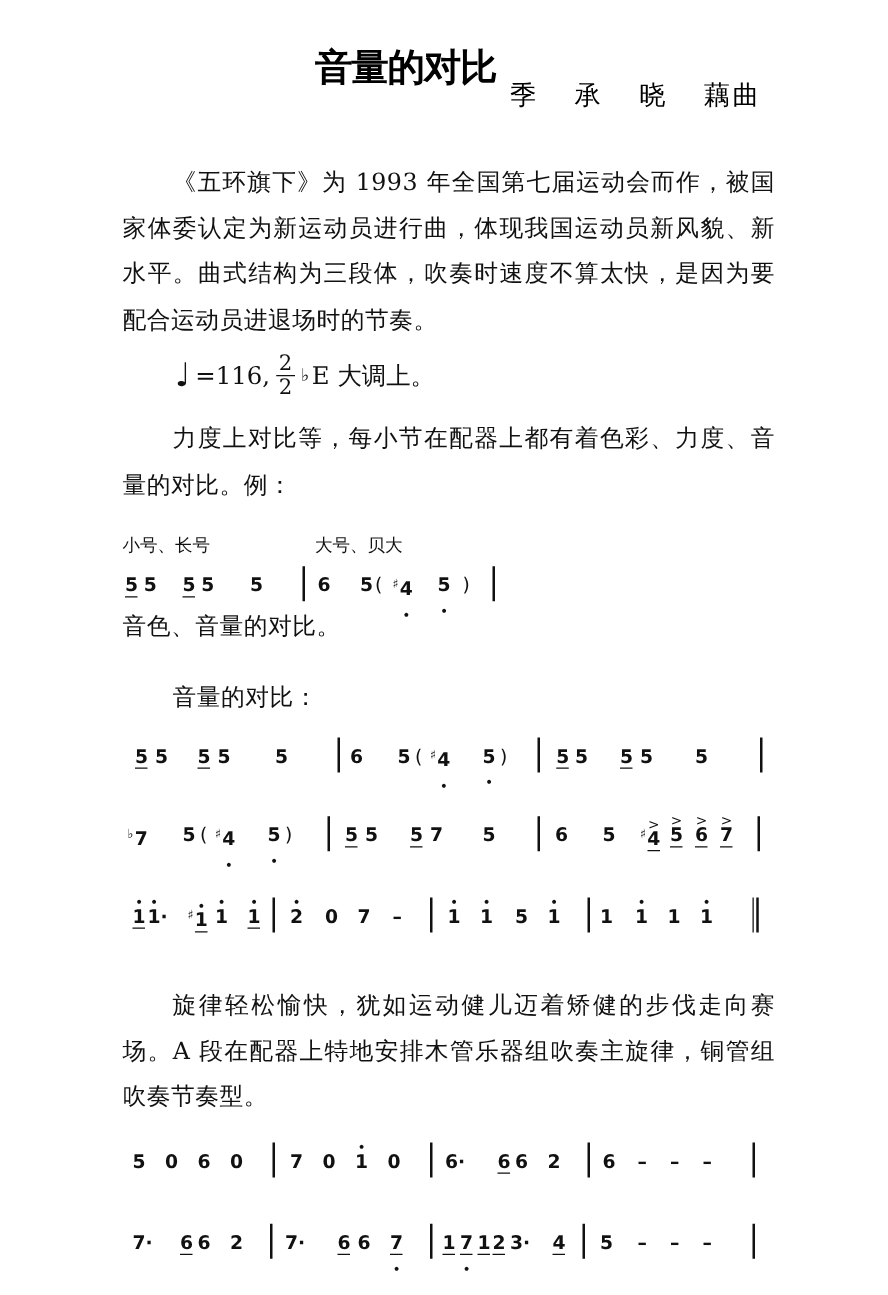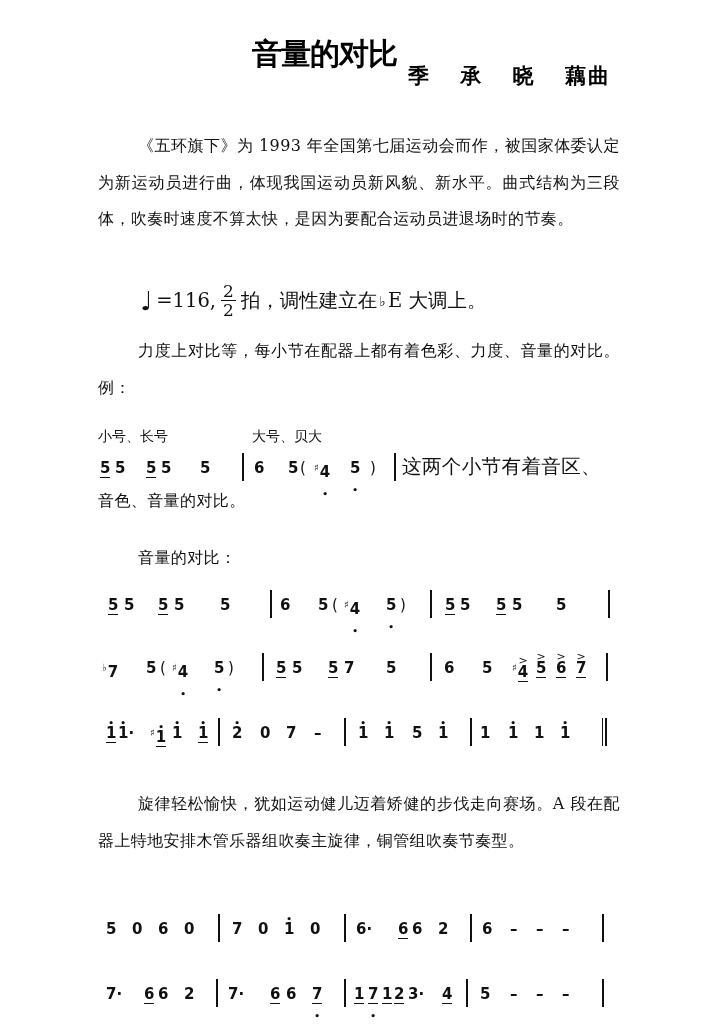--- a/index.html
+++ b/index.html
@@ -8,26 +8,26 @@
     color: #111111;
     font-family: "DejaVu Serif", "Liberation Serif", serif;
   }
   .title {
     position: absolute; left: 252px; top: 34px;
     font-family: "DejaVu Sans", sans-serif; font-weight: bold;
     font-size: 30px; letter-spacing: -1px; color: #000;
   }
   .composer {
     position: absolute; left: 408px; top: 62px;
-    font-family: "DejaVu Sans", sans-serif; font-weight: bold;
+    font-family: "DejaVu Sans", sans-serif; font-weight: normal;
     font-size: 21px; color: #000; word-spacing: 20px; letter-spacing: 2px;
   }
   .para {
     position: absolute; left: 98px; width: 522px;
-    font-size: 16px; line-height: 36.5px; letter-spacing: 0.4px;
+    font-size: 19px; line-height: 36.5px; letter-spacing: 0.4px;
     text-align: justify; margin: 0;
   }
   .indent { text-indent: 40px; }
   .tempo {
     position: absolute; left: 140px; top: 282px;
     font-size: 19.5px; display: flex; align-items: center; gap: 2px;
   }
   .note-glyph { font-size: 26px; line-height: 1; margin-right: 2px; }
   .frac { display: inline-flex; flex-direction: column; align-items: center; font-size: 17px; line-height: 18px; margin: 0 3px; }
   .frac .num { border-bottom: 1px solid #111; padding: 0 2px; }
@@ -63,21 +63,20 @@
 
 <p class="para indent" style="top:128px;">《五环旗下》为 1993 年全国第七届运动会而作，被国家体委认定为新运动员进行曲，体现我国运动员新风貌、新水平。曲式结构为三段体，吹奏时速度不算太快，是因为要配合运动员进退场时的节奏。</p>
 
 <div class="tempo">
   <span class="note-glyph">♩</span>
   <span>=116,</span>
   <span class="frac">
     <span class="num">2</span>
     <span>2</span>
   </span>
-  <span>拍，调性建立在</span>
   <span class="flat">♭</span>
   <span>E 大调上。</span>
 </div>
 
 <p class="para indent" style="top:333px;">力度上对比等，每小节在配器上都有着色彩、力度、音量的对比。例：</p>
 
 <div class="inst" style="left:98px;">小号、长号</div>
 <div class="inst" style="left:252px;">大号、贝大</div>
 
 <div class="score-line" style="top:457px;">
@@ -87,21 +86,20 @@
   <span class="tok" style="left:61px">5</span>
   <span class="tok" style="left:100px">5</span>
   <span class="bar" style="left:142px"></span>
   <span class="tok" style="left:154px">6</span>
   <span class="tok" style="left:188px">5</span>
   <span class="tok" style="left:200px; font-weight:normal">(</span>
   <span class="tok" style="left:214px"><span class="acc">♯</span><span class="dot-below">4</span></span>
   <span class="tok" style="left:250px"><span class="dot-below">5</span></span>
   <span class="tok" style="left:270px; font-weight:normal">)</span>
   <span class="bar" style="left:294px"></span>
-  <span class="inline-text" style="left:302px">这两个小节有着音区、</span>
 </div>
 <p class="para" style="top:483px;">音色、音量的对比。</p>
 
 <p class="para indent" style="top:540px;">音量的对比：</p>
 
 <div class="score-line" style="top:594px;">
   <span class="tok" style="left:8px"><span class="ul">5</span></span>
   <span class="tok" style="left:24px">5</span>
   <span class="tok" style="left:58px"><span class="ul">5</span></span>
   <span class="tok" style="left:74px">5</span>

